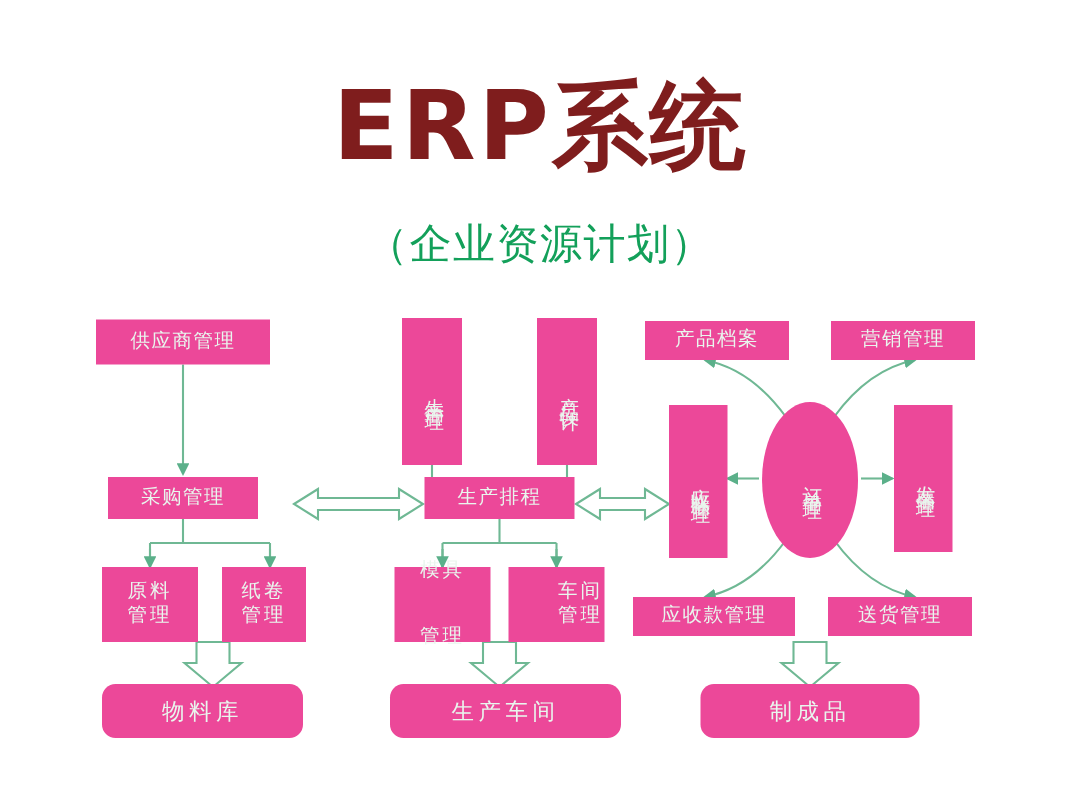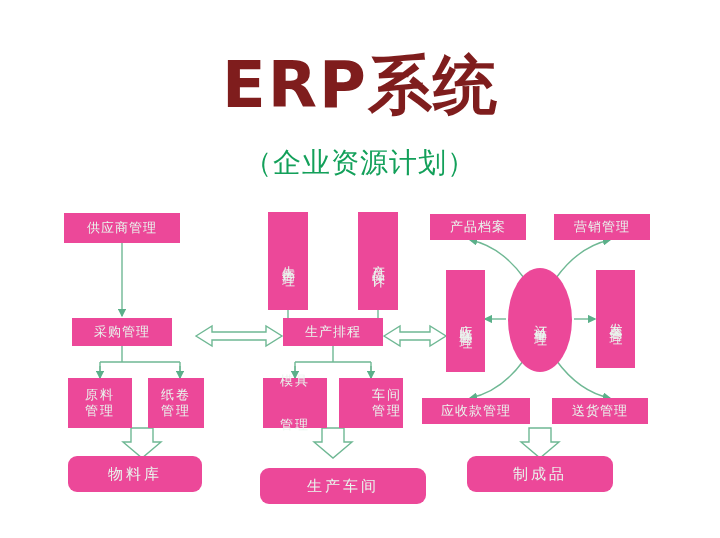--- a/index.html
+++ b/index.html
@@ -187,21 +187,21 @@
   <div class="node stack" style="left:263px; top:378px; width:64px; height:50px;gap:28px;">
     <span class="l">模具</span>
     <span class="l">管理</span>
   </div>
 
   <div class="node stack" style="left:339px; top:378px; width:64px; height:50px;padding-left:32px;">
     <span class="l">车间</span>
     <span class="l">管理</span>
   </div>
 
-  <div class="node round" style="left:260px; top:456px; width:166px; height:36px;margin-top:12px;">
+  <div class="node round" style="left:260px; top:456px; width:154px; height:36px;">
     <span>生产车间</span>
   </div>
 
   <div class="node" style="left:430px; top:214px; width:96px; height:26px;">
     <span>产品档案</span>
   </div>
 
   <div class="node" style="left:554px; top:214px; width:96px; height:26px;">
     <span>营销管理</span>
   </div>

